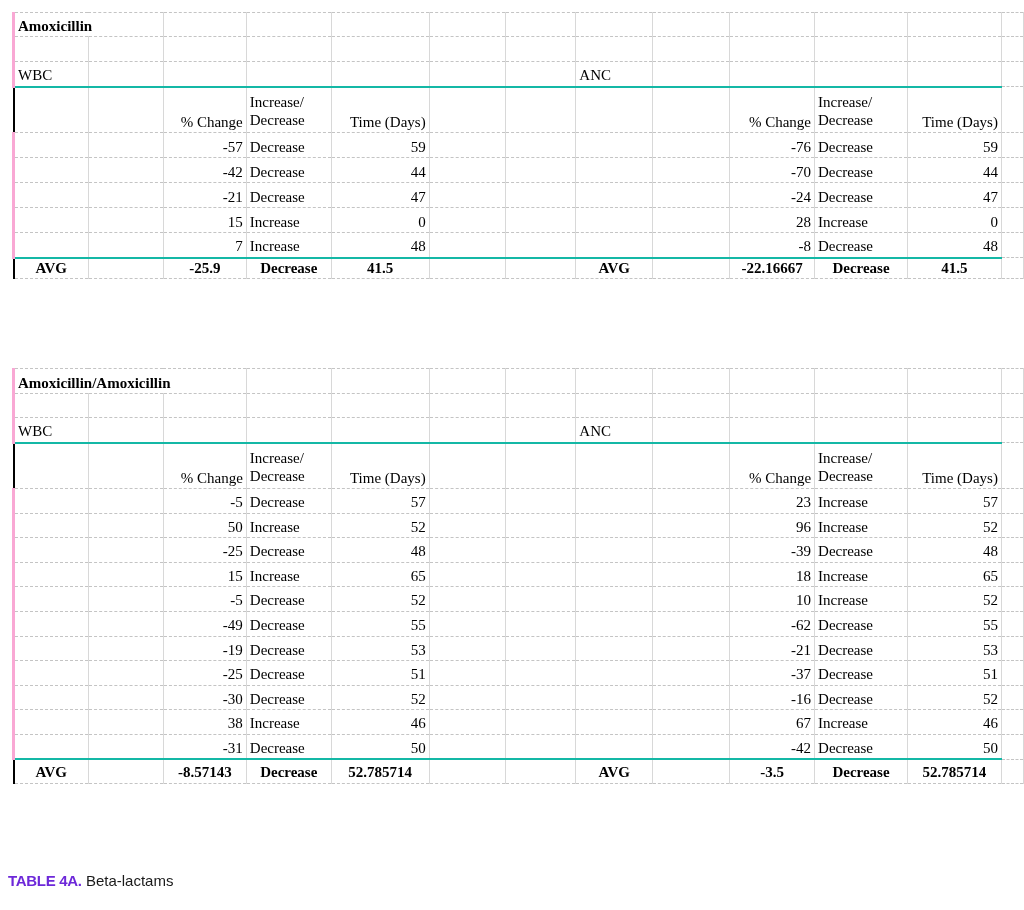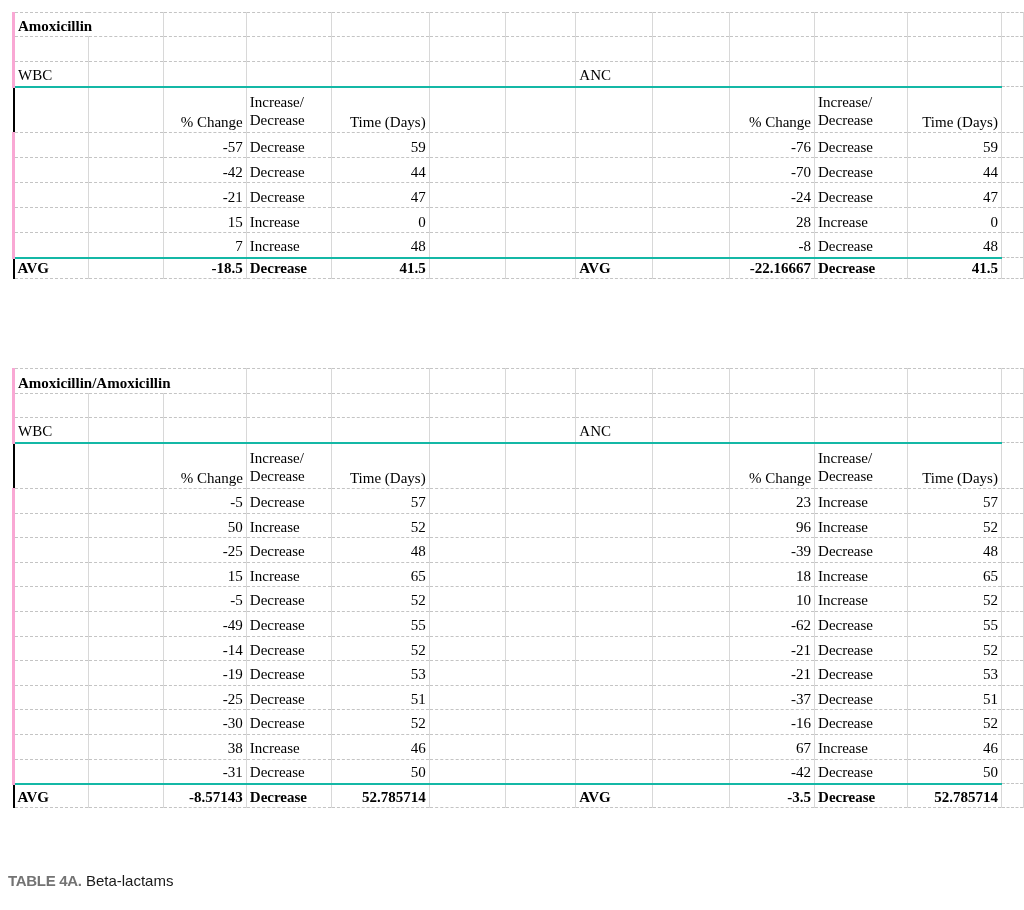--- a/index.html
+++ b/index.html
@@ -22,36 +22,36 @@
   table.grid td:first-child{border-left:3px solid #f9a8d4;}
   
   tr.r24{height:24px;} tr.r25{height:25px;}
   tr.rhdr{height:46px;} tr.ravg1{height:21px;}
   tr.rd2{height:24.6px;} tr.ravg2{height:24px;}
   
   td.title{font-weight:bold;font-size:16px;}
   td.grp{font-weight:normal;font-size:16px;}
   td.num{text-align:right;}
   td.word{text-align:left;}
-  td.b{font-weight:bold;}
+  td.b{font-weight:bold;text-align:center;}
   td.hnum{text-align:right;}
   td.hword{text-align:left;}
   td.hword div{line-height:1.25;}
   
   td.bt{border-top:2px solid #14b8a6;}
   td.bb{border-bottom:2px solid #000;}
   td.bl{border-left:2px solid #000 !important;}
   td.br{border-right:2px solid #000;}
   td.stub{border-right:none;}
   
   #caption{
     position:absolute;left:8px;top:872px;
     font-family:"Liberation Sans", sans-serif;font-size:15px;color:#1a1a1a;
   }
-  #caption .cap-label{font-weight:bold;letter-spacing:-0.3px;color:#737373;}
+  #caption .cap-label{font-weight:bold;letter-spacing:-0.3px;color:#6d28d9;}
 </style>
 </head>
 <body>
 
 <div class="sheet" id="sheet1">
   <table class="grid">
     <colgroup>
       <col style="width:75px">
         <col style="width:75px">
         <col style="width:83px">
@@ -203,21 +203,21 @@
           <td></td>
           <td></td>
           <td class="num">-8</td>
           <td class="word">Decrease</td>
           <td class="num">48</td>
           <td class="stub"></td>
         </tr>
         <tr class="ravg1">
           <td class="bt bb bl b word">AVG</td>
           <td class="bt bb"></td>
-          <td class="bt bb b num">-18.5</td>
+          <td class="bt bb b num">-25.9</td>
           <td class="bt bb b word">Decrease</td>
           <td class="bt bb b num">41.5</td>
           <td class="bt bb"></td>
           <td class="bt bb"></td>
           <td class="bt bb b word">AVG</td>
           <td class="bt bb"></td>
           <td class="bt bb b num">-22.16667</td>
           <td class="bt bb b word">Decrease</td>
           <td class="bt bb br b num">41.5</td>
           <td class="stub"></td>
@@ -394,35 +394,20 @@
           <td></td>
           <td></td>
           <td class="num">-62</td>
           <td class="word">Decrease</td>
           <td class="num">55</td>
           <td class="stub"></td>
         </tr>
         <tr class="rd2">
           <td></td>
           <td></td>
-          <td class="num">-14</td>
-          <td class="word">Decrease</td>
-          <td class="num">52</td>
-          <td></td>
-          <td></td>
-          <td></td>
-          <td></td>
-          <td class="num">-21</td>
-          <td class="word">Decrease</td>
-          <td class="num">52</td>
-          <td class="stub"></td>
-        </tr>
-        <tr class="rd2">
-          <td></td>
-          <td></td>
           <td class="num">-19</td>
           <td class="word">Decrease</td>
           <td class="num">53</td>
           <td></td>
           <td></td>
           <td></td>
           <td></td>
           <td class="num">-21</td>
           <td class="word">Decrease</td>
           <td class="num">53</td>

